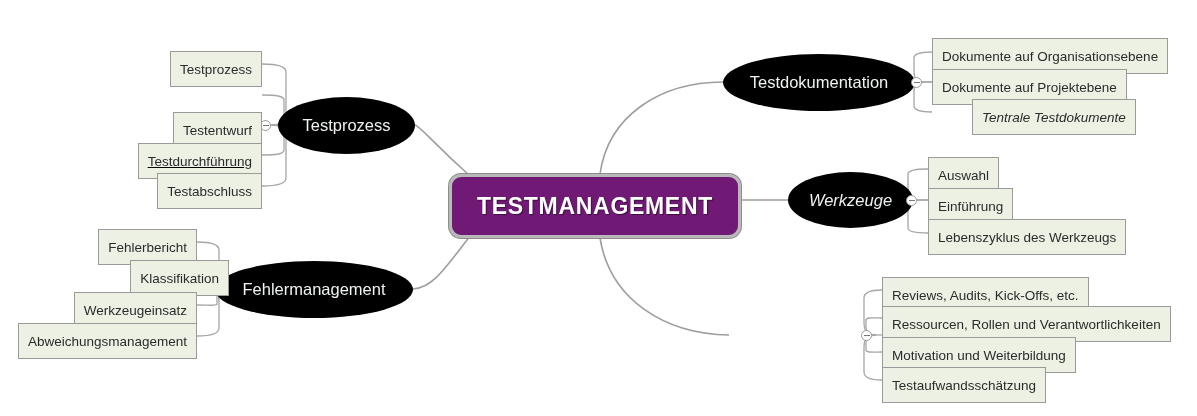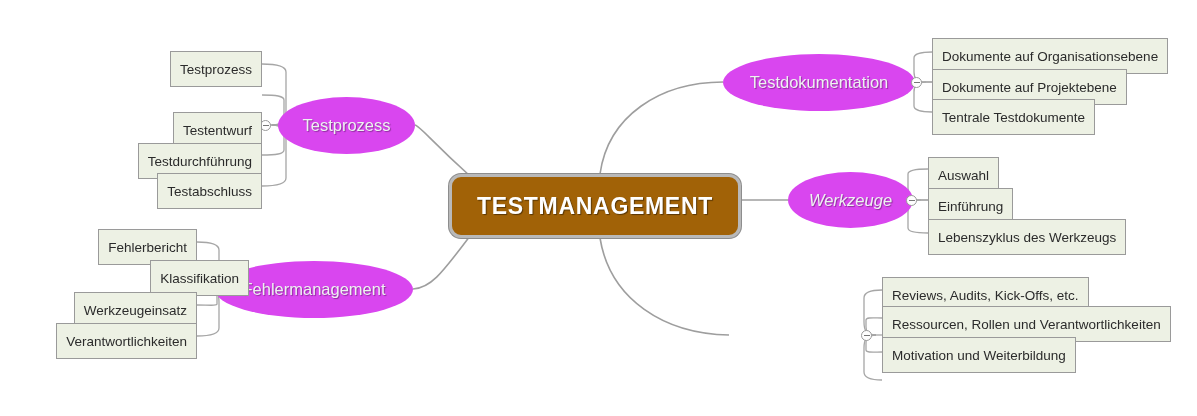--- a/index.html
+++ b/index.html
@@ -23,42 +23,42 @@
     top: 0;
     width: 1197px;
     height: 416px;
     pointer-events: none;
   }
 
   
   .root-node {
     position: absolute;
     box-sizing: border-box;
-    background: #a16207;
+    background: #701a75;
     border: 3px solid #b9b9b9;
     border-radius: 12px;
     box-shadow: 0 0 0 1px #8d8d8d;
     display: flex;
     align-items: center;
     justify-content: center;
   }
   .root-label {
     color: #ffffff;
     font-size: 23px;
     font-weight: bold;
     letter-spacing: 0.7px;
     text-shadow: 1px 1px 1px rgba(0,0,0,0.45);
     white-space: nowrap;
   }
 
   
   .branch-node {
     position: absolute;
     box-sizing: border-box;
-    background: #d946ef;
+    background: #000000;
     border-radius: 50%;
     display: flex;
     align-items: center;
     justify-content: center;
   }
   .branch-label {
     color: #eef2f1;
     font-size: 16.5px;
     white-space: nowrap;
     text-shadow: 1px 1px 1px rgba(0,0,0,0.35);
@@ -162,57 +162,57 @@
     <span class="branch-label">Testprozess</span>
   </div>
   <div class="collapse-toggle" style="left:260px; top:120px;"></div>
 
   <div class="leaf-node align-right" style="right:935px; top:51px;">
     <span class="leaf-label">Testprozess</span>
   </div>
   <div class="leaf-node align-right" style="right:935px; top:112px;">
     <span class="leaf-label">Testentwurf</span>
   </div>
-  <div class="leaf-node align-right" style="right:935px; top:143px;">
+  <div class="leaf-node align-right" style="right:935px; top:143px;text-decoration:underline;">
     <span class="leaf-label">Testdurchführung</span>
   </div>
   <div class="leaf-node align-right" style="right:935px; top:173px;justify-content:flex-end;">
     <span class="leaf-label">Testabschluss</span>
   </div>
 
   <div class="branch-node" style="left:215px; top:261px; width:198px; height:57px;">
     <span class="branch-label">Fehlermanagement</span>
   </div>
   <div class="collapse-toggle" style="left:208px; top:284px;"></div>
 
   <div class="leaf-node align-right" style="right:1000px; top:229px;">
     <span class="leaf-label">Fehlerbericht</span>
   </div>
-  <div class="leaf-node align-right" style="right:948px; top:260px;">
+  <div class="leaf-node align-right" style="right:968px; top:260px;">
     <span class="leaf-label">Klassifikation</span>
   </div>
   <div class="leaf-node align-right" style="right:1000px; top:292px;">
     <span class="leaf-label">Werkzeugeinsatz</span>
   </div>
   <div class="leaf-node align-right" style="right:1000px; top:323px;">
-    <span class="leaf-label">Verantwortlichkeiten</span>
+    <span class="leaf-label">Abweichungsmanagement</span>
   </div>
 
   <div class="branch-node" style="left:723px; top:54px; width:192px; height:57px;">
     <span class="branch-label">Testdokumentation</span>
   </div>
   <div class="collapse-toggle" style="left:911px; top:77px;"></div>
 
   <div class="leaf-node" style="left:932px; top:38px;">
     <span class="leaf-label">Dokumente auf Organisationsebene</span>
   </div>
   <div class="leaf-node" style="left:932px; top:69px;">
     <span class="leaf-label">Dokumente auf Projektebene</span>
   </div>
-  <div class="leaf-node" style="left:932px; top:99px;">
+  <div class="leaf-node" style="left:972px; top:99px;font-style:italic;">
     <span class="leaf-label">Tentrale Testdokumente</span>
   </div>
 
   <div class="branch-node" style="left:788px; top:172px; width:125px; height:56px;font-style:italic;">
     <span class="branch-label">Werkzeuge</span>
   </div>
   <div class="collapse-toggle" style="left:906px; top:195px;"></div>
 
   <div class="leaf-node" style="left:928px; top:157px;">
     <span class="leaf-label">Auswahl</span>
@@ -228,14 +228,17 @@
 
   <div class="leaf-node" style="left:882px; top:277px;">
     <span class="leaf-label">Reviews, Audits, Kick-Offs, etc.</span>
   </div>
   <div class="leaf-node" style="left:882px; top:306px;">
     <span class="leaf-label">Ressourcen, Rollen und Verantwortlichkeiten</span>
   </div>
   <div class="leaf-node" style="left:882px; top:337px;">
     <span class="leaf-label">Motivation und Weiterbildung</span>
   </div>
+  <div class="leaf-node" style="left:882px; top:367px;">
+    <span class="leaf-label">Testaufwandsschätzung</span>
+  </div>
 
 </div>
 
 </body></html>

